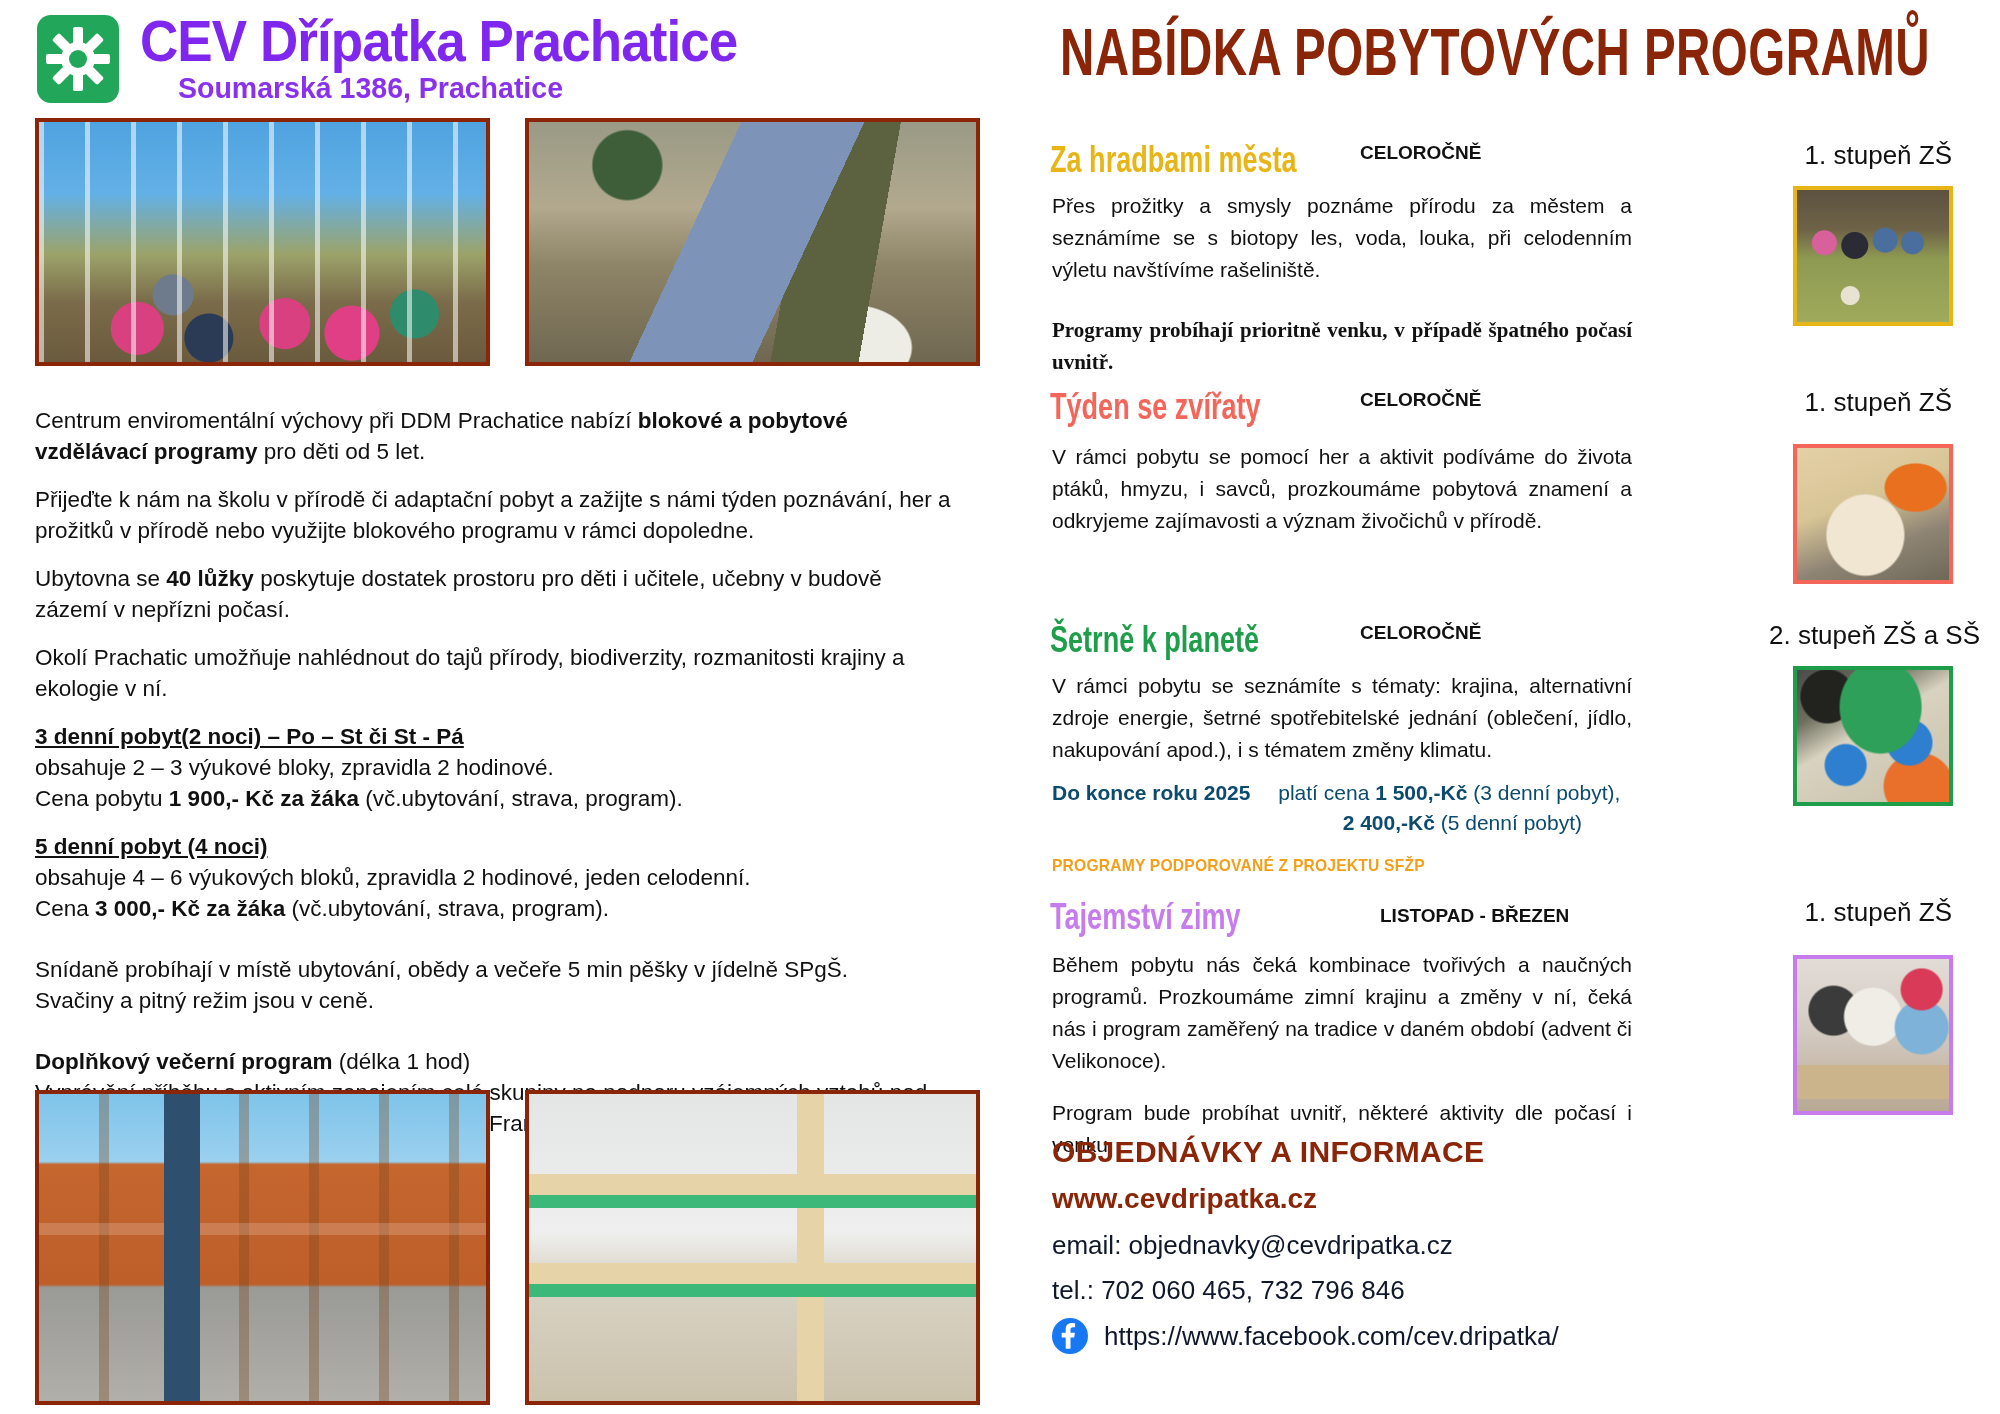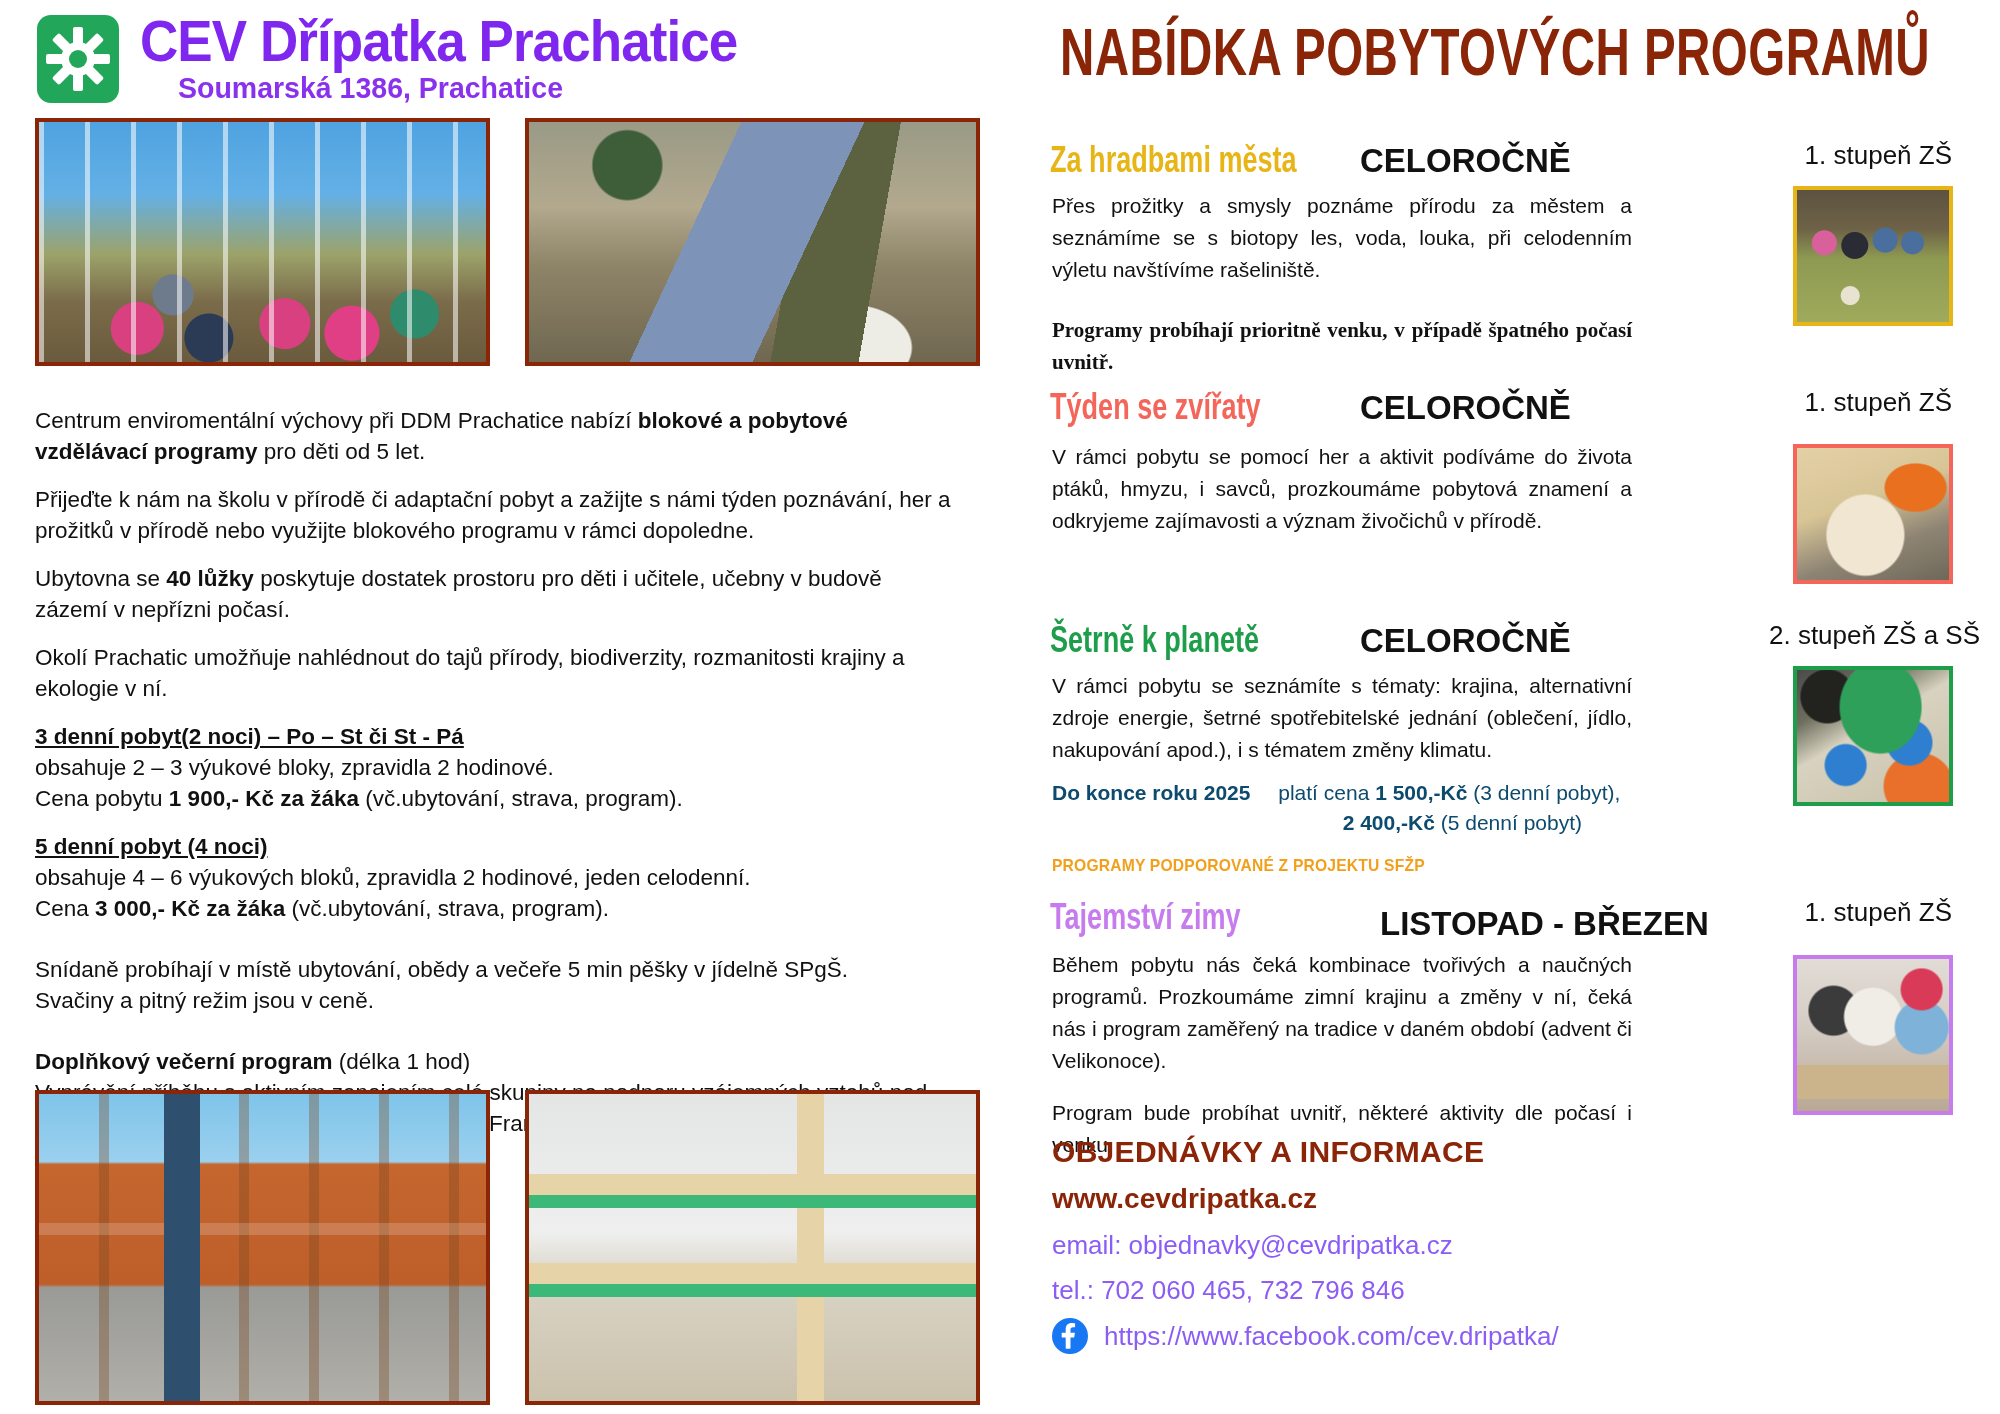--- a/index.html
+++ b/index.html
@@ -58,21 +58,21 @@
 
   .prog { position:absolute; left:0; width:970px; }
   .prog-head { position:relative; height:44px;text-align:right; }
   .prog-name {
     position:absolute; left:20px; top:0;
     font-weight:bold; font-size:33px; white-space:nowrap;
     transform: scaleX(0.82) scaleY(1.12); transform-origin:left top;
   }
   .prog-term {
     position:absolute; left:330px; top:4px;
-    font-weight:bold; font-size:33px; color:#111; white-space:nowrap;
+    font-weight:bold; font-size:19px; color:#111; white-space:nowrap;
   }
   .prog-level {
     position:absolute; right:48px; top:2px;
     font-size:26px; color:#111; white-space:nowrap;
   }
   .prog-body {
     position:absolute; left:22px; width:580px;
     font-size:21px; line-height:32px; color:#111; text-align:justify;
   }
   .prog-body p { margin:0; }
@@ -92,21 +92,21 @@
 
   .contact { position:absolute; left:22px; }
   .contact-title {
     font-weight:bold; font-size:30px; color:#8A2508; margin-bottom:14px;
     letter-spacing:0.3px;
   }
   .contact-web {
     font-weight:bold; font-size:28px; color:#8A2508; margin-bottom:13px;
   }
   .contact-line {
-    font-size:26px; color:#8b5cf6; margin-bottom:11px; line-height:34px;
+    font-size:26px; color:#0f172a; margin-bottom:11px; line-height:34px;
   }
   .fb-row { display:flex; align-items:center; gap:16px; }
   .fb-icon { width:36px; height:36px; flex:0 0 36px; }
 
   
   .ph-forest {
     background:
       linear-gradient(180deg,#4FA3E0 0%, #63B0E6 30%, #9CA36A 55%, #7A6B4A 75%, #6B5B3E 100%);
     position:relative;
   }

